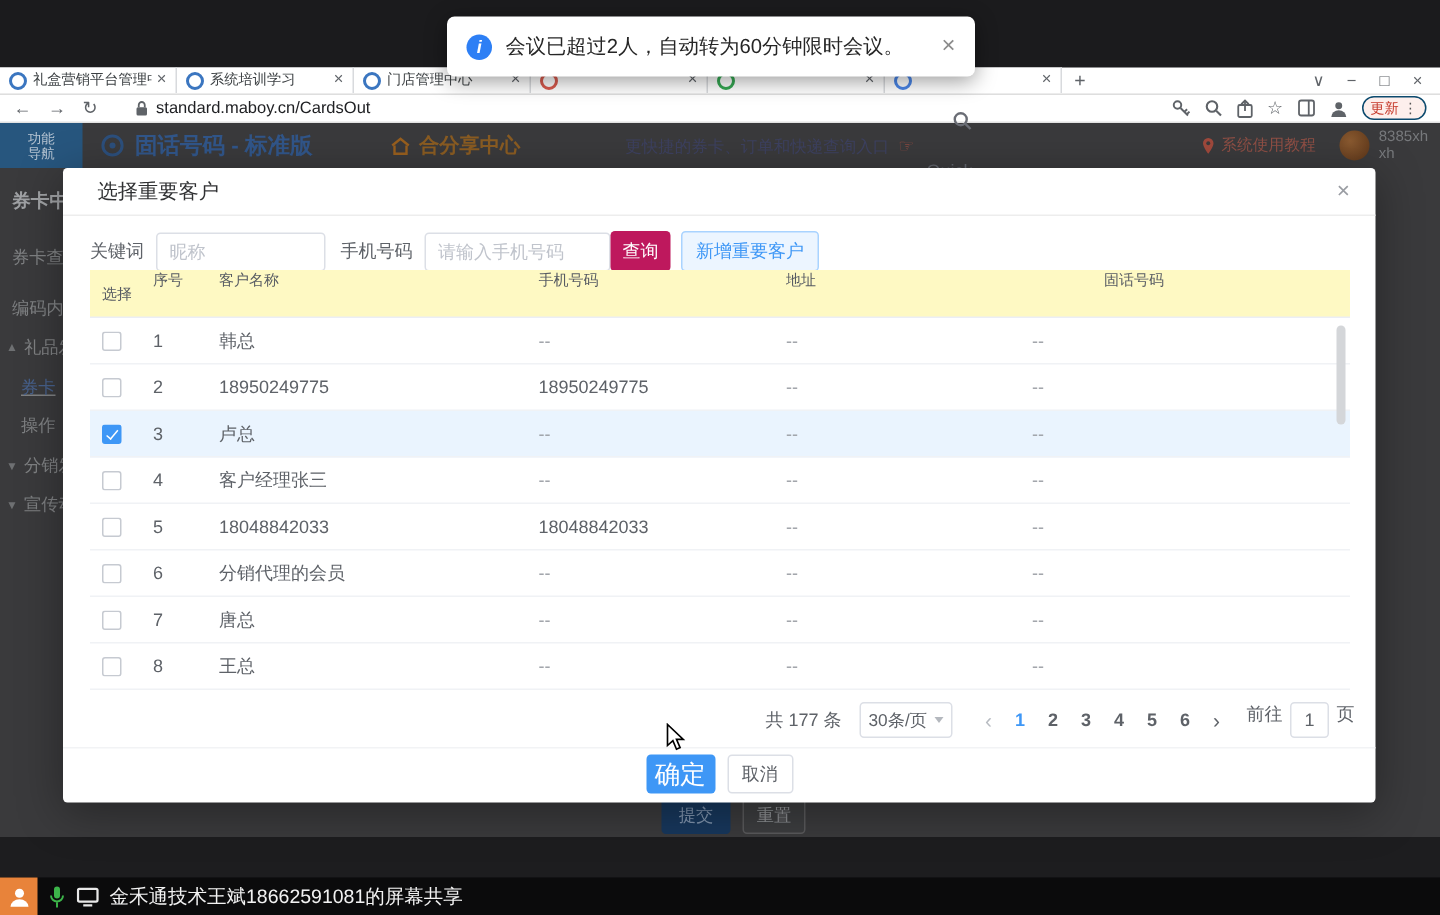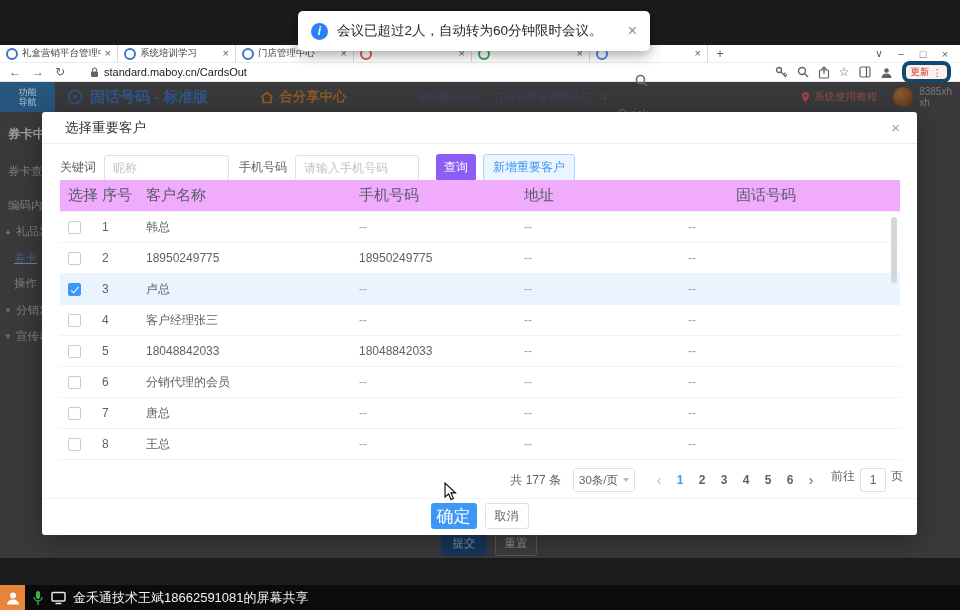--- a/index.html
+++ b/index.html
@@ -15,21 +15,21 @@
   .tab-close{color:#5f6368;font-size:11px;flex:none;line-height:1;}
   .newtab{width:24px;text-align:center;color:#5f6368;font-size:13px;line-height:17px;}
   .winctl{margin-left:auto;display:flex;align-items:center;padding-right:4px;}
   .winctl span{width:22px;text-align:center;color:#5f6368;font-size:11px;}
   .urlbar{position:absolute;left:0;top:63px;width:960px;height:19px;background:#fff;border-bottom:1px solid #e2e2e2;display:flex;align-items:center;padding:0 9px;gap:11px;box-sizing:border-box;}
   .navic{font-size:12px;color:#5f6368;line-height:1;}
   .url{font-size:11px;color:#202124;display:flex;align-items:center;gap:5px;margin-left:14px;}
   .url-icons{margin-left:auto;display:flex;align-items:center;gap:9px;}
   .url-icons svg{display:block;}
   .staric{font-size:12px;color:#5f6368;line-height:1;}
-  .update-pill{display:flex;align-items:center;gap:3px;border:4px solid #0c4a6e;background:#fdefec;border-radius:8px;height:14px;padding:0 5px;font-size:9.5px;color:#c5392a;}
+  .update-pill{display:flex;align-items:center;gap:3px;border:1px solid #0c4a6e;background:#fdefec;border-radius:8px;height:14px;padding:0 5px;font-size:9.5px;color:#c5392a;}
   .update-pill .more{color:#555;}
   
   .appheader{position:absolute;left:0;top:82px;width:960px;height:30px;background:#3a3a3c;display:flex;align-items:center;}
   .navbox{width:55px;height:30px;background:#27567e;color:#b7c5d3;font-size:9px;line-height:10px;display:flex;align-items:center;justify-content:center;text-align:center;flex:none;}
   .navbox span{width:22px;}
   .brand{display:flex;align-items:center;gap:7px;margin-left:12px;color:#31568a;font-weight:bold;font-size:15px;white-space:nowrap;}
   .sharecenter{display:flex;align-items:center;gap:5px;margin-left:52px;color:#8a5c22;font-weight:bold;font-size:13.5px;white-space:nowrap;}
   .tip{margin-left:70px;font-size:11px;color:#3d4160;display:flex;align-items:center;gap:6px;white-space:nowrap;}
   .handic{color:#8a4a42;font-size:12px;}
   .quick{display:flex;align-items:flex-end;gap:20px;color:#63666e;font-size:12px;margin-left:8px;flex-direction:column;}
@@ -56,26 +56,26 @@
   
   .modal{position:absolute;left:42px;top:112px;width:875px;height:423px;background:#fff;border-radius:3px;box-shadow:0 6px 30px rgba(0,0,0,.35);z-index:20;}
   .m-head{height:31px;display:flex;align-items:center;padding:0 17px 0 23px;border-bottom:1px solid #ededed;}
   .m-title{font-size:13.5px;color:#303133;}
   .m-close{margin-left:auto;color:#9a9da3;font-size:15px;line-height:1;}
   .m-filter{display:flex;align-items:center;padding:10px 0 0 18px;font-size:12px;color:#5e6268;}
   .m-filter label{margin-right:8px;}
   .m-filter .lb2{margin-left:10px;}
   .tin{height:26px;border:1px solid #dcdfe6;border-radius:3px;padding:0 8px;font-size:12px;color:#333;box-sizing:border-box;outline:none;font-family:inherit;}
   .tin::placeholder{color:#c0c4cc;}
-  .kw{width:125px;}
+  .kw{width:113px;}
   .ph{width:124px;}
-  .btn-search{margin-left:17px;width:40px;height:27px;background:#8b5cf6;color:#fff;font-size:12px;border-radius:3px;display:flex;align-items:center;justify-content:center;}
+  .btn-search{margin-left:0;width:40px;height:27px;background:#be185d;color:#fff;font-size:12px;border-radius:3px;display:flex;align-items:center;justify-content:center;}
   .btn-add{margin-left:7px;height:27px;padding:0 9px;background:#ecf5ff;border:1px solid #a9d3ff;color:#3e97f6;font-size:12px;border-radius:3px;display:flex;align-items:center;justify-content:center;box-sizing:border-box;}
   .m-table{position:absolute;left:18px;top:68px;width:840px;}
-  .t-hrow{display:flex;height:31px;align-items:center;background:#f0abfc;border-bottom:1px solid #ebeef5;font-size:15px;color:#575b63;}
+  .t-hrow{display:flex;height:31px;background:#fef9c3;border-bottom:1px solid #ebeef5;font-size:10px;color:#575b63;}
   .t-row{display:flex;height:30px;align-items:center;border-bottom:1px solid #f0f2f5;font-size:12px;color:#5e6268;}
   .t-row.sel{background:#eaf4fe;}
   .c{box-sizing:border-box;padding-right:6px;overflow:hidden;white-space:nowrap;}
   .c0{width:42px;padding-left:8px;display:flex;align-items:center;}
   .c1{width:44px;}.c2{width:213px;}.c3{width:165px;}.c4{width:164px;}.c5{flex:1;}
   .dash{color:#9ca0a6;}
   .checkbox{width:13px;height:13px;border:1px solid #c6cad1;border-radius:2px;background:#fff;position:relative;box-sizing:border-box;}
   .checkbox.on{background:#3e97f6;border-color:#3e97f6;}
   .checkbox.on::after{content:"";position:absolute;left:4px;top:1.5px;width:3px;height:6.5px;border:solid #fff;border-width:0 1.5px 1.5px 0;transform:rotate(40deg);}
   .scroll-thumb{position:absolute;left:849px;top:105px;width:6px;height:66px;background:#d4d6d9;border-radius:3px;}

